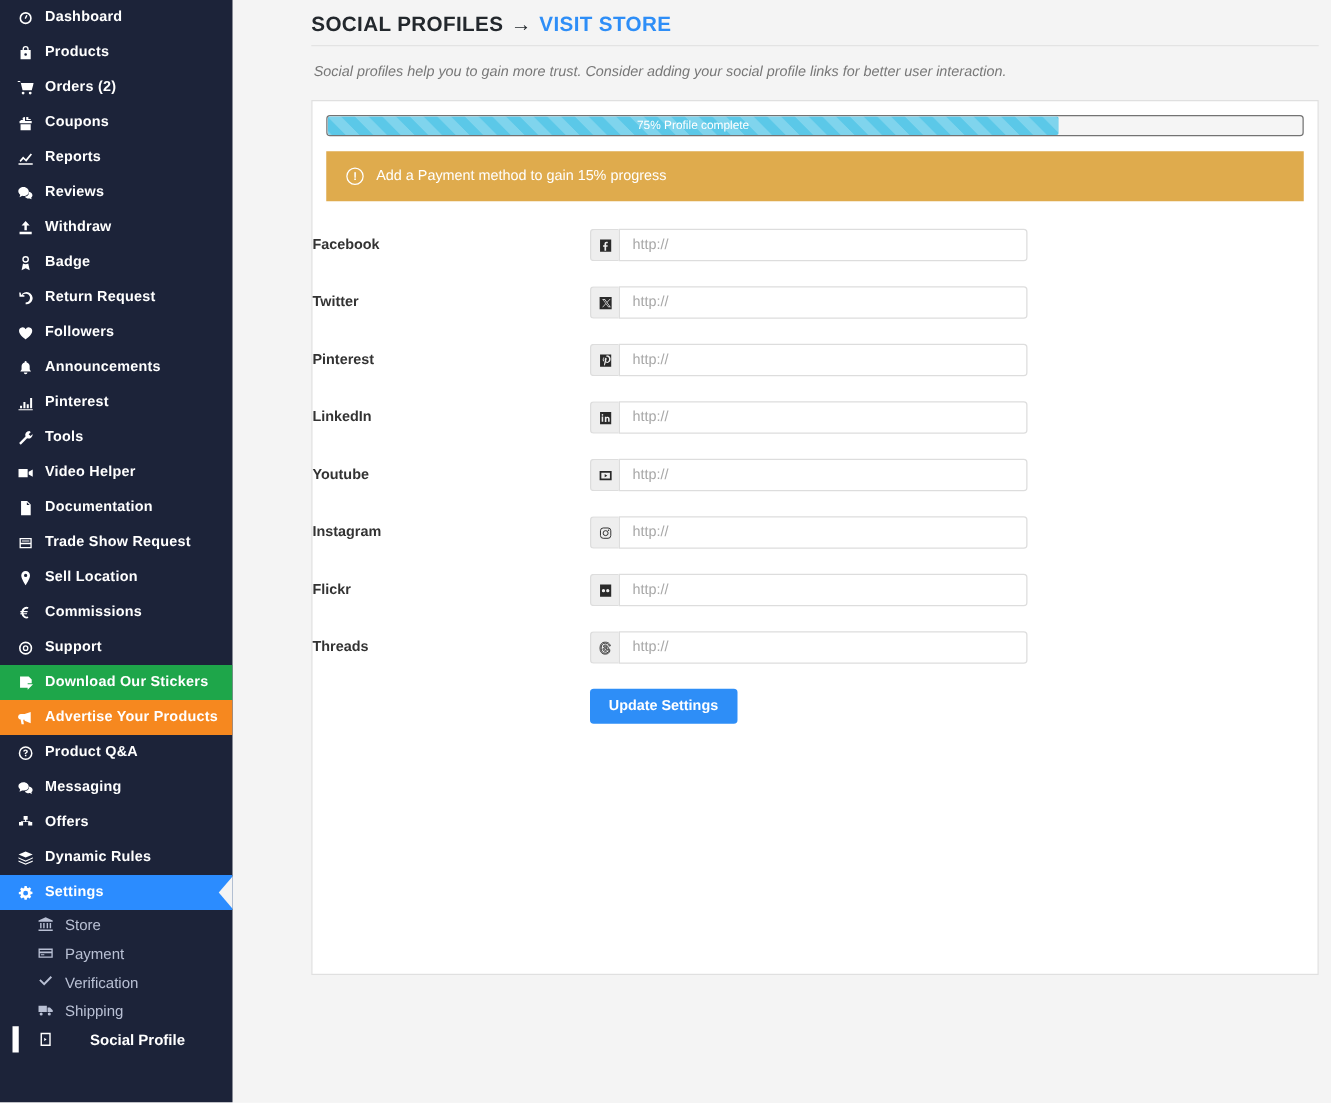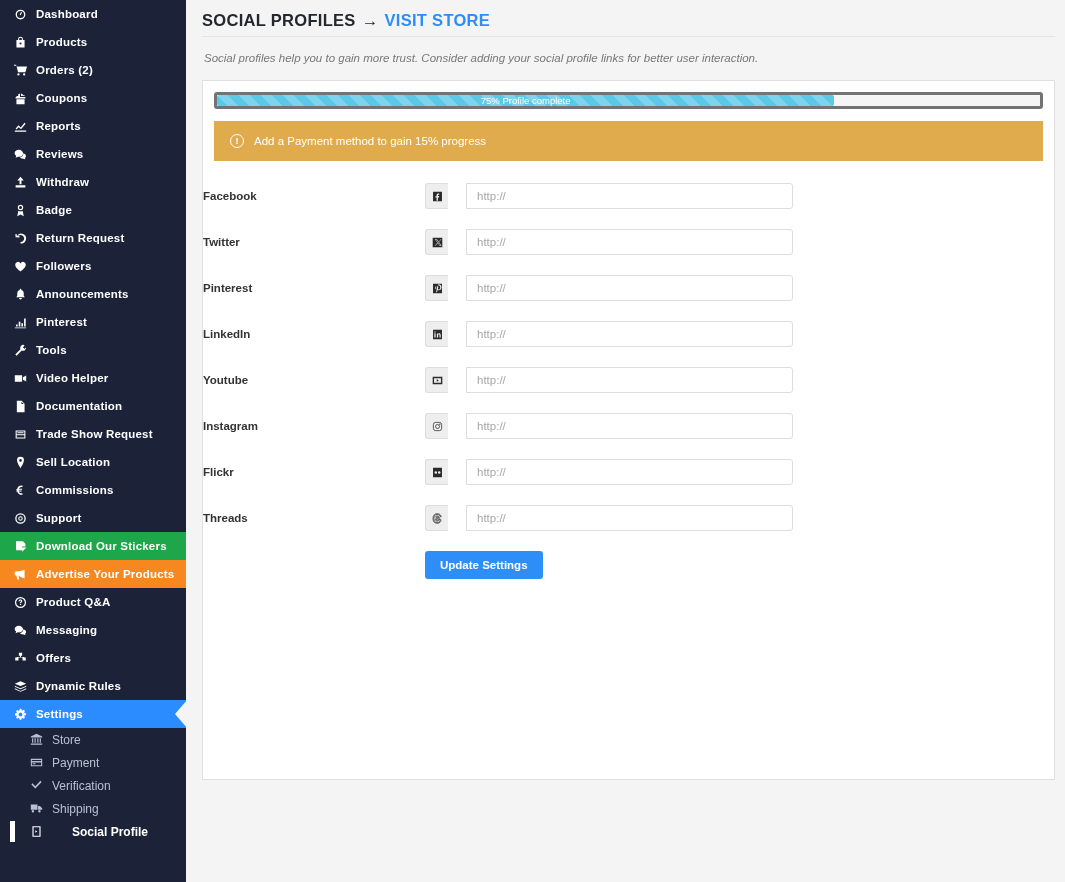--- a/index.html
+++ b/index.html
@@ -76,20 +76,21 @@
     background: #ffffff;
   }
 
   
   .main {
     flex: 1;
     height: 882px;
     background: #f4f4f4;
     padding: 0 10px 0 16px;
     overflow: hidden;
+    margin-left: 47px;
   }
   .page-title {
     padding-top: 6px;
     font-size: 16.5px;
     font-weight: bold;
     color: #23282d;
     letter-spacing: .3px;
     height: 34px;
     display: flex; align-items: center;
   }
@@ -111,21 +112,21 @@
     min-height: 700px;
   }
 
   .progress-wrap { padding: 11px 11px 0 11px; }
   .progress-bar {
     height: 17px;
     background: #f5f5f5;
     border-radius: 3px;
     overflow: hidden;
     position: relative;
-    border: 3px solid #737373;
+    border: 1px solid #737373;
   }
   .progress-fill {
     height: 100%;
     background-color: #5bc8e8;
     background-image: linear-gradient(
       45deg,
       rgba(255,255,255,.22) 25%, transparent 25%,
       transparent 50%, rgba(255,255,255,.22) 50%,
       rgba(255,255,255,.22) 75%, transparent 75%, transparent);
     background-size: 22px 22px;
@@ -162,21 +163,21 @@
     align-items: center;
     margin-bottom: 20px;
   }
   .form-label {
     width: 222px;
     padding-right: 6px;
     font-size: 11.5px;
     font-weight: bold;
     color: #333333;
   }
-  .input-group { display: flex; align-items: stretch; gap: 18px; }
+  .input-group { display: flex; align-items: stretch; }
   .addon {
     width: 23px; min-width: 23px;
     background: #eeeeee;
     border: 1px solid #dddddd;
     border-right: none;
     border-radius: 3px 0 0 3px;
     display: flex; align-items: center; justify-content: center;
     color: #333333;
   }
   .addon svg { display: block; }

